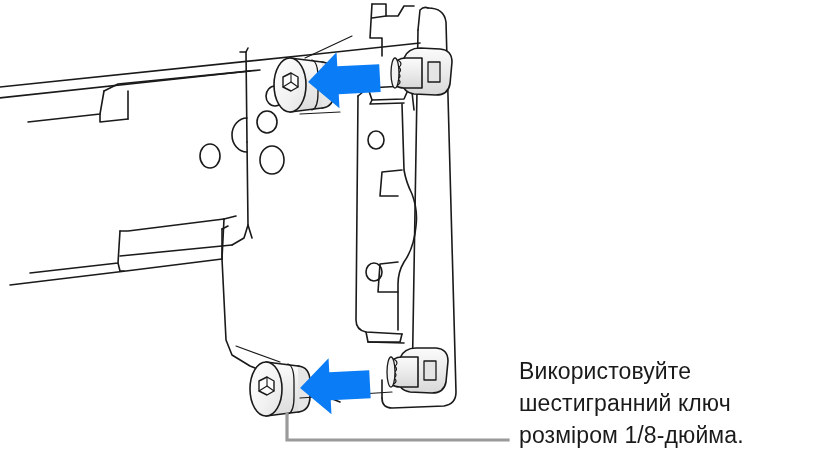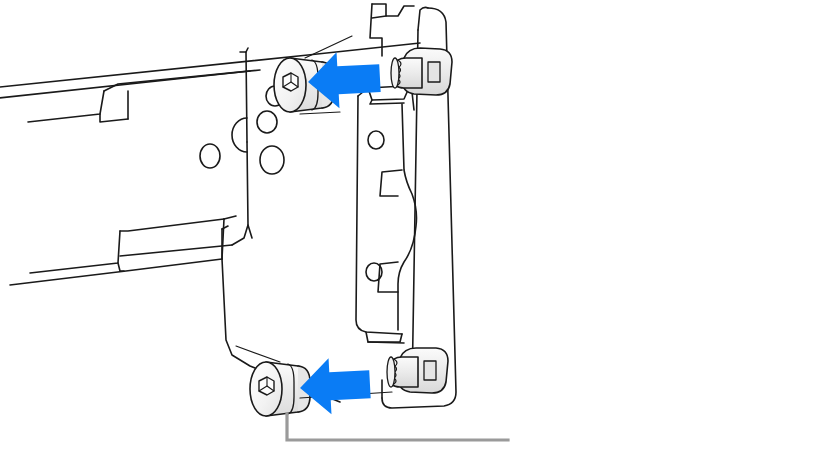--- a/index.html
+++ b/index.html
@@ -226,14 +226,17 @@
       <path d="M 370 388 L 370 372 L 330 372 L 330 358 L 300 386 L 330 414
                L 330 400 L 370 400 Z" fill="#0A7CF5" transform="rotate(-3 336 386)"></path>
     </g>
 
     <g stroke="#9a9a9a" stroke-width="3.2" fill="none" stroke-linecap="square">
       <path d="M 287 414 L 287 440 L 508 440"></path>
     </g>
 
   </svg>
 
+  <div class="caption">Використовуйте
+шестигранний ключ
+розміром 1/8-дюйма.</div>
 
 </div>
 
 </body></html>

